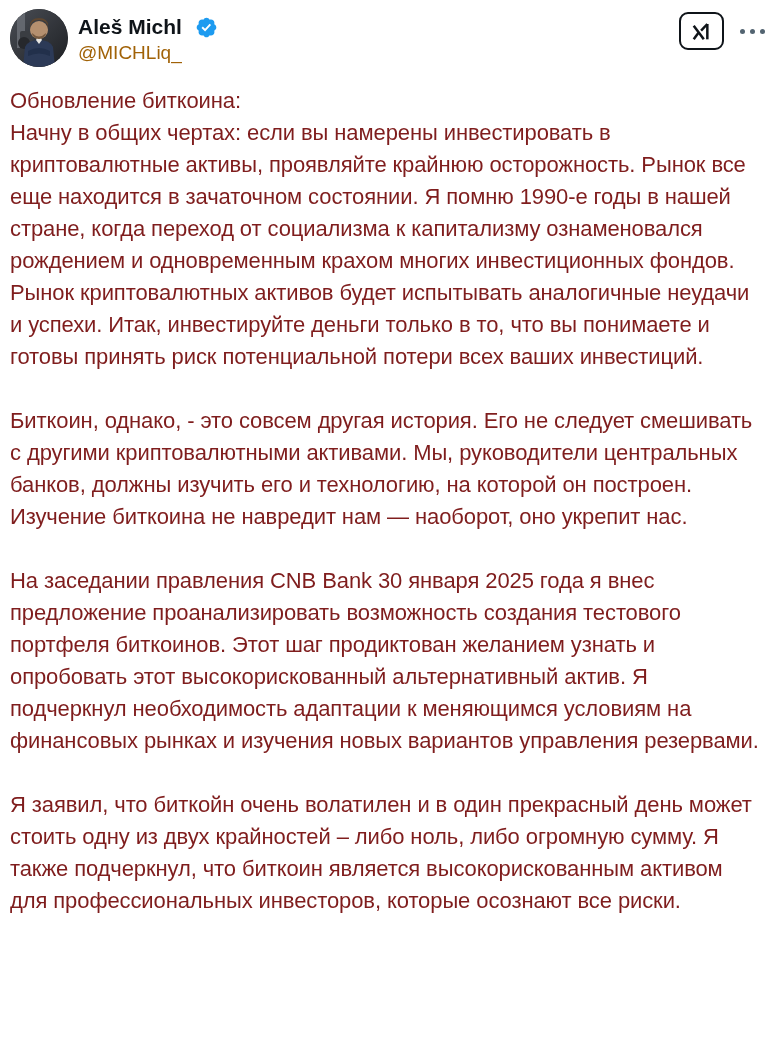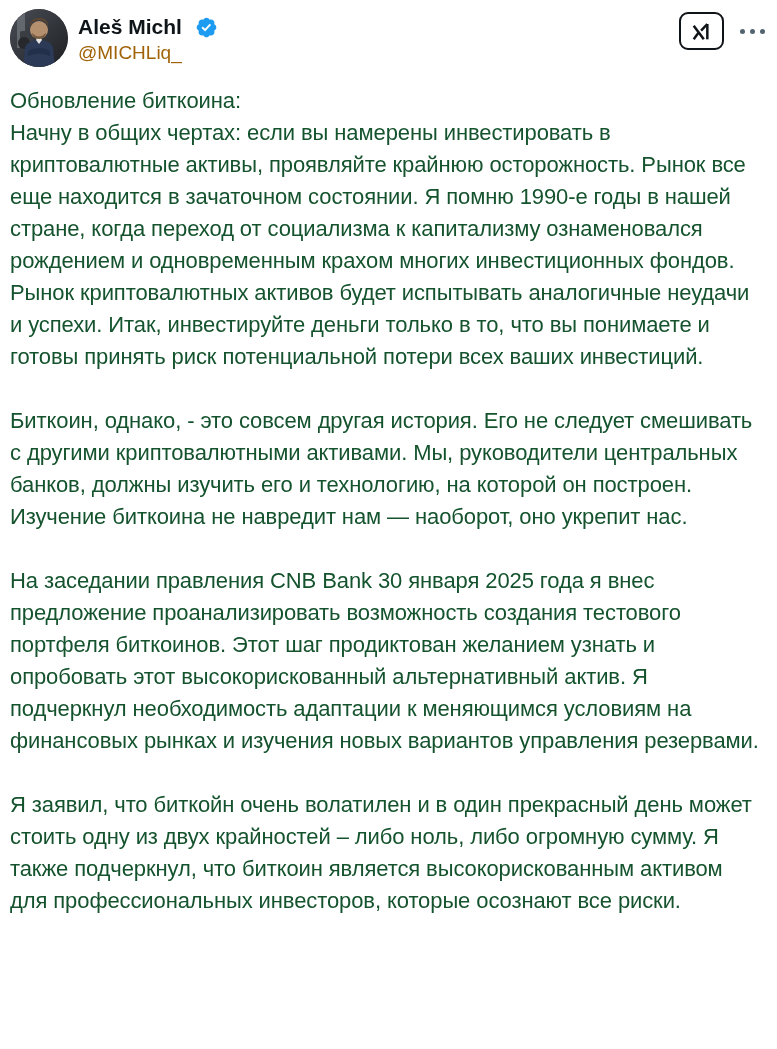--- a/index.html
+++ b/index.html
@@ -99,21 +99,21 @@
     width: 5px;
     height: 5px;
     border-radius: 50%;
     background: #536471;
   }
   .post-body {
     margin: 18px 12px 0 10px;
     font-size: 22px;
     line-height: 32px;
     letter-spacing: -0.1px;
-    color: #14532d;
+    color: #7f1d1d;
     white-space: pre-wrap;
     word-wrap: break-word;
   }
 </style>
 </head>
 <body>
 
 <article class="post">
   <header class="post-header">
 

